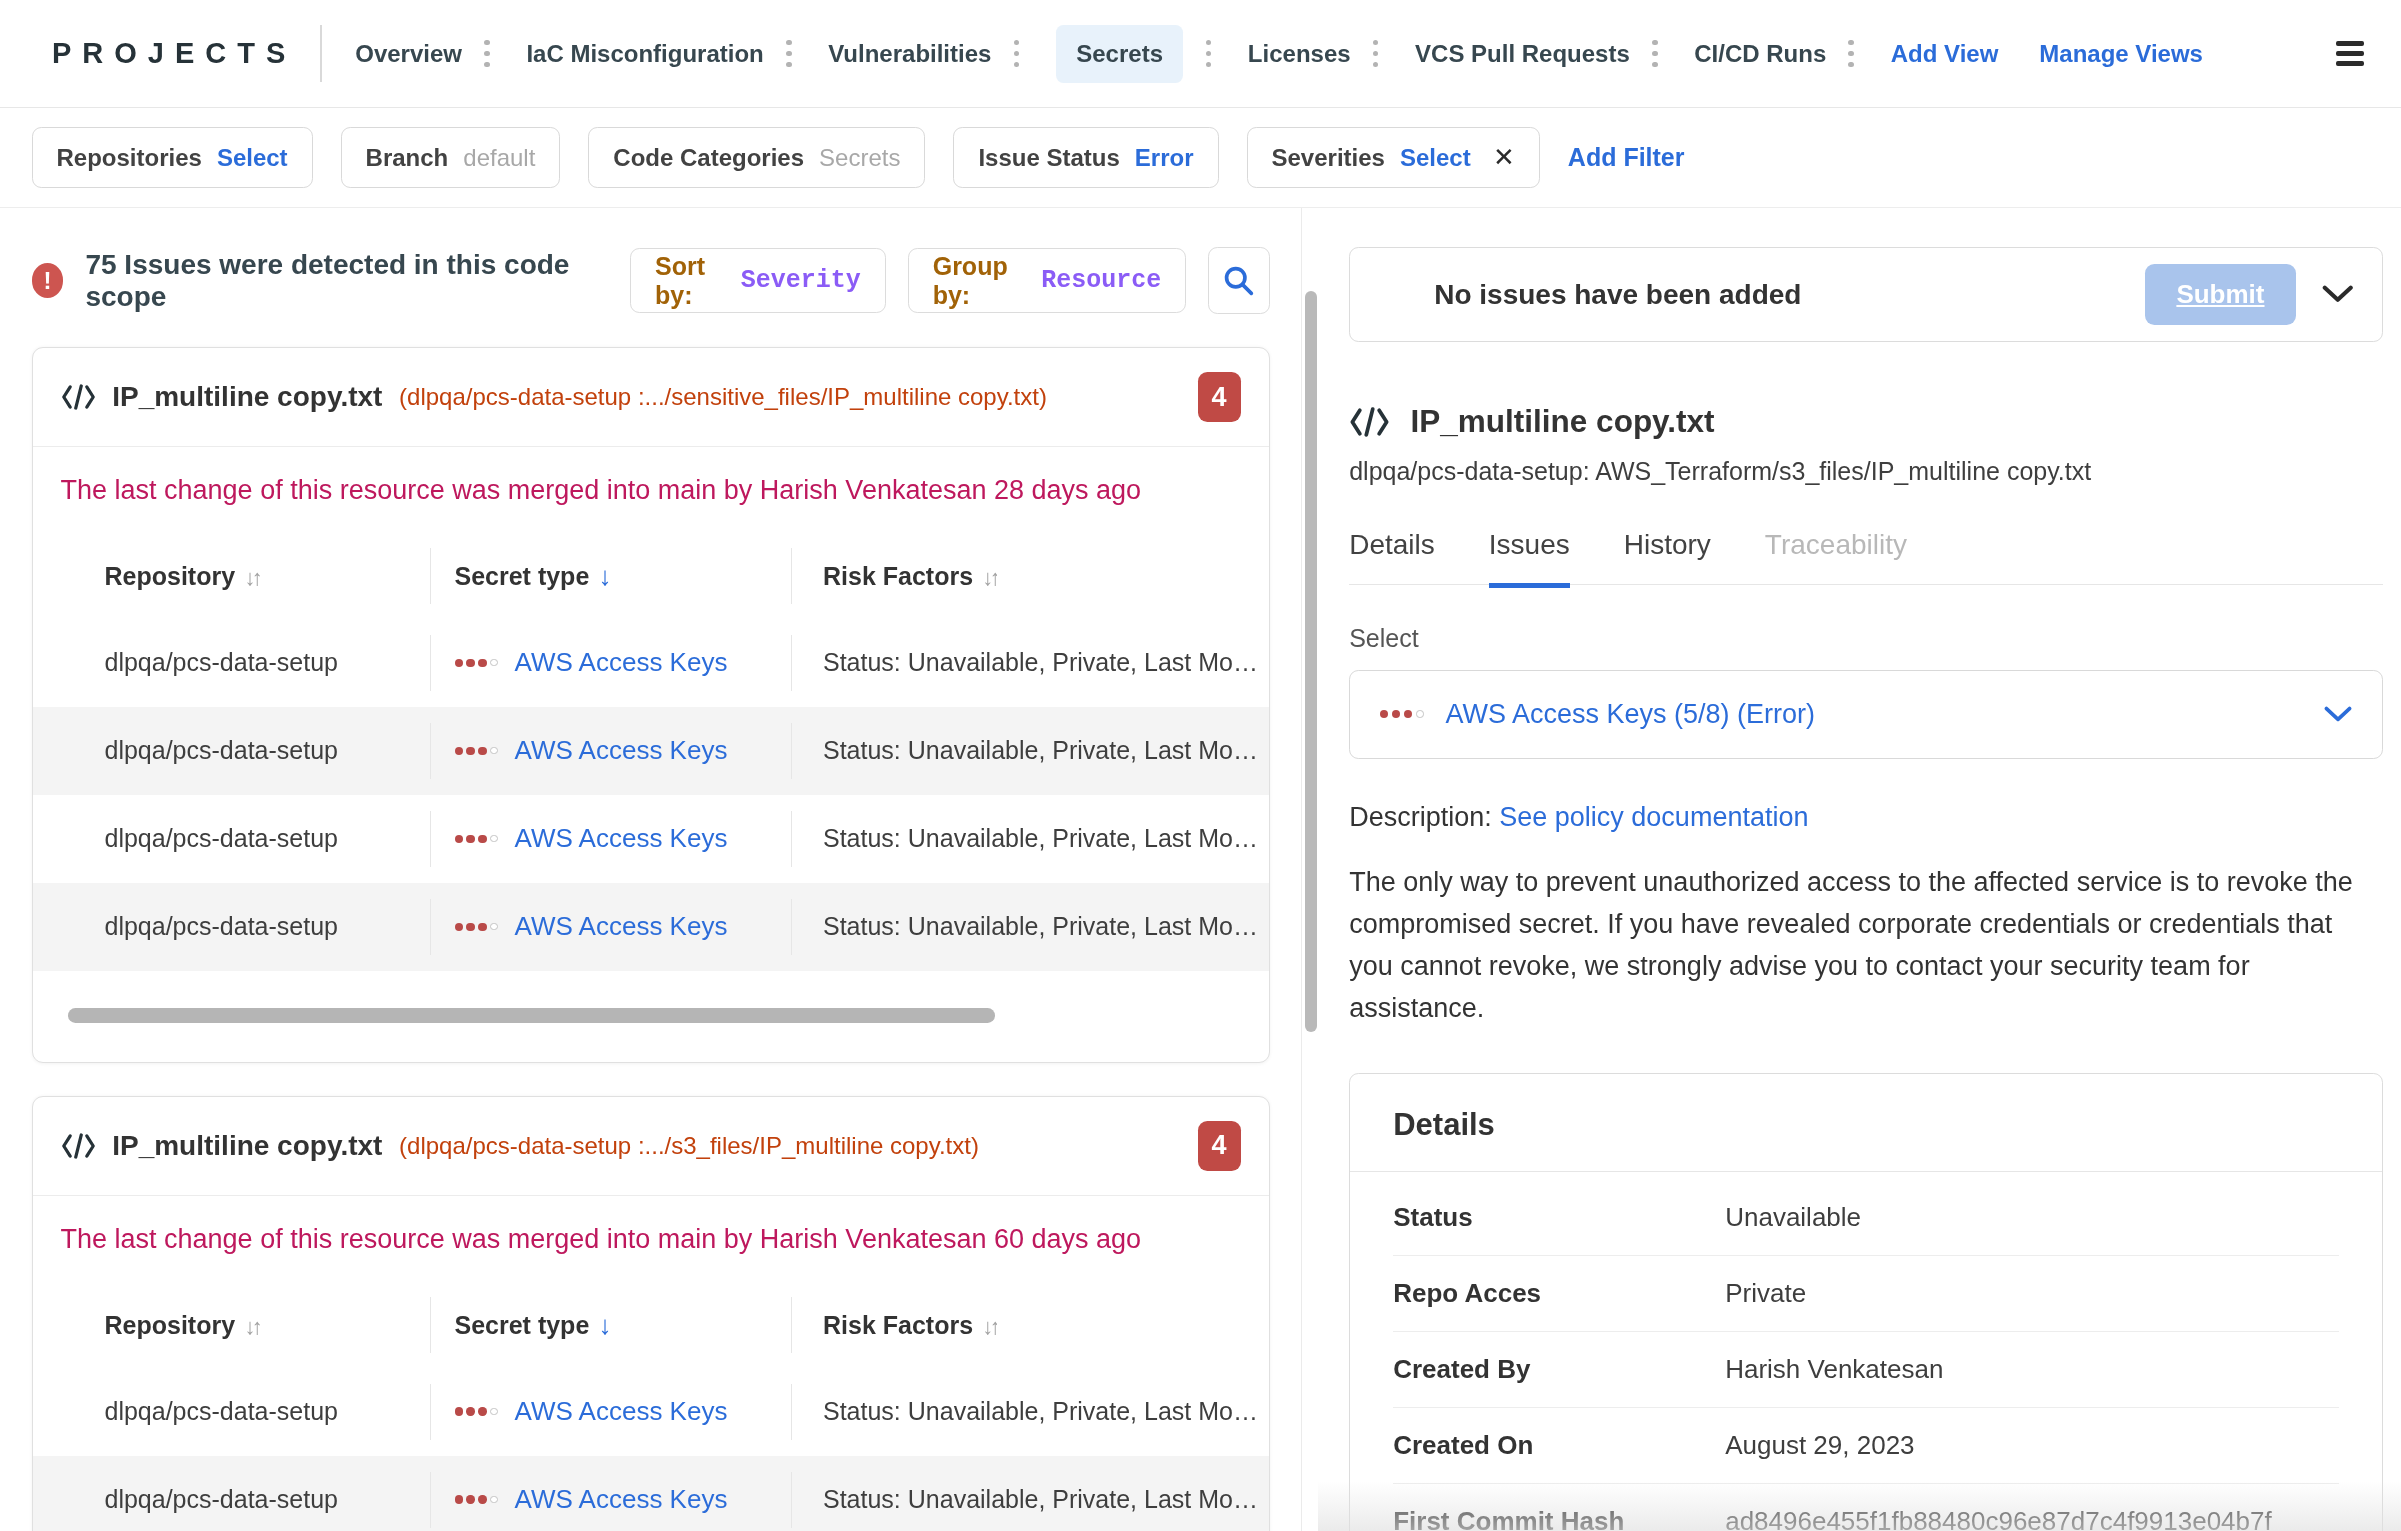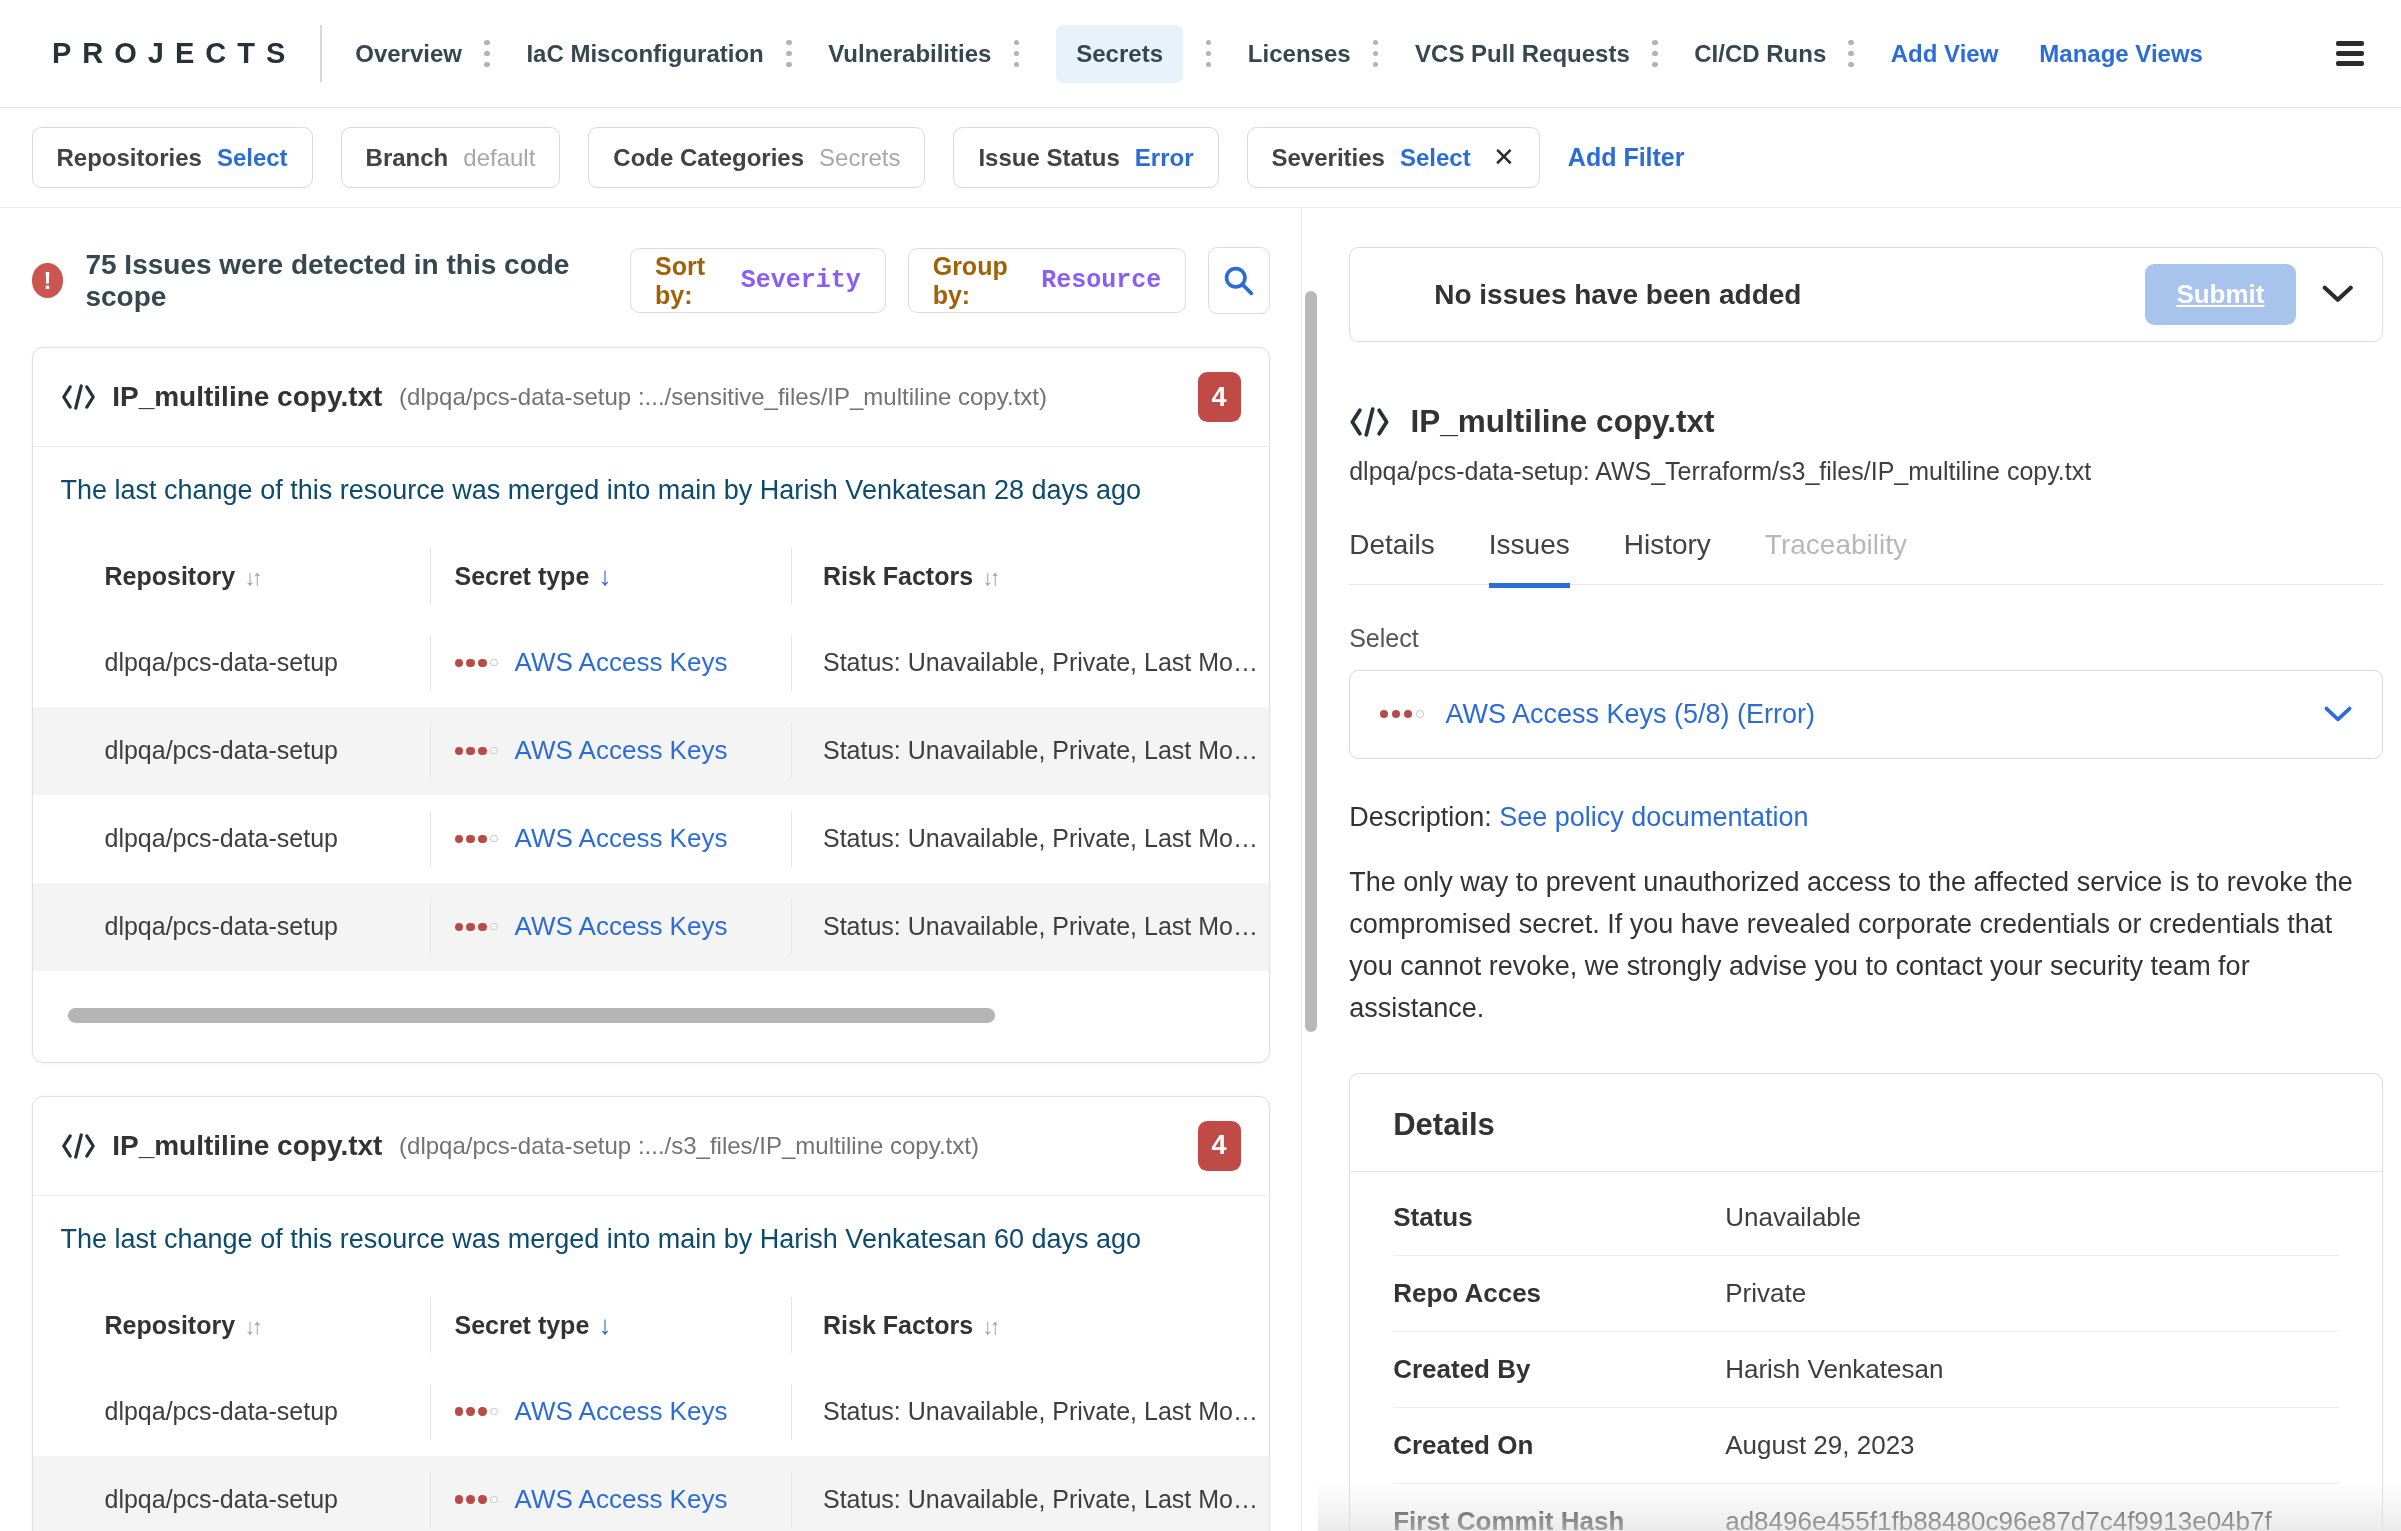--- a/index.html
+++ b/index.html
@@ -54,25 +54,25 @@
   .mini-chip .val { font-weight:700; color:#8b5cf6;font-family:Liberation Mono, monospace; }
   .search-btn { width:67px; height:67px; border:1.9px solid #dcdcdc; border-radius:9.3px; background:#fff;
                 display:flex; align-items:center; justify-content:center; margin-left:22px; cursor:pointer; }
 
   
   .card { margin-top:33px; border:1.9px solid #e0e0e0; border-radius:11px; background:#fff;
           box-shadow:0 0.9px 3.7px rgba(0,0,0,.05); overflow:hidden; }
   .card-header { display:flex; align-items:center; gap:16.7px; padding:24px 28px;
                  border-bottom:1.9px solid #ececec; }
   .card-title { font-size:28px; font-weight:700; color:#333; }
-  .card-path { font-size:24px; color:#737373; }
+  .card-path { font-size:24px; color:#c2410c; }
   .badge { margin-left:auto; min-width:43px; height:50px; padding:0 11px; background:#c04a45;
            color:#fff; border-radius:9.3px; display:flex; align-items:center; justify-content:center;
            font-size:27px; font-weight:600; }
-  .card-note { padding:28px 28px 7.4px; font-size:27px; color:#0c4a6e; }
+  .card-note { padding:28px 28px 7.4px; font-size:27px; color:#be185d; }
 
   .tbl { margin-top:20.4px; }
   .tbl-hrow, .tbl-row { display:grid; grid-template-columns:397px 361px 1fr; align-items:center; }
   .tbl-hrow { height:85px; }
   .tbl-row { height:88px; font-size:25px; color:#3e3e3e; }
   .tbl-row.alt { background:#f4f4f4; }
   .c1 { padding-left:72px; }
   .c2 { padding-left:24px; border-left:1.9px solid #e6e6e6; height:56px; display:flex; align-items:center; gap:16.7px; }
   .c3 { padding-left:31.5px; border-left:1.9px solid #e6e6e6; height:56px; display:flex; align-items:center;
         white-space:nowrap; overflow:hidden; text-overflow:ellipsis; }

